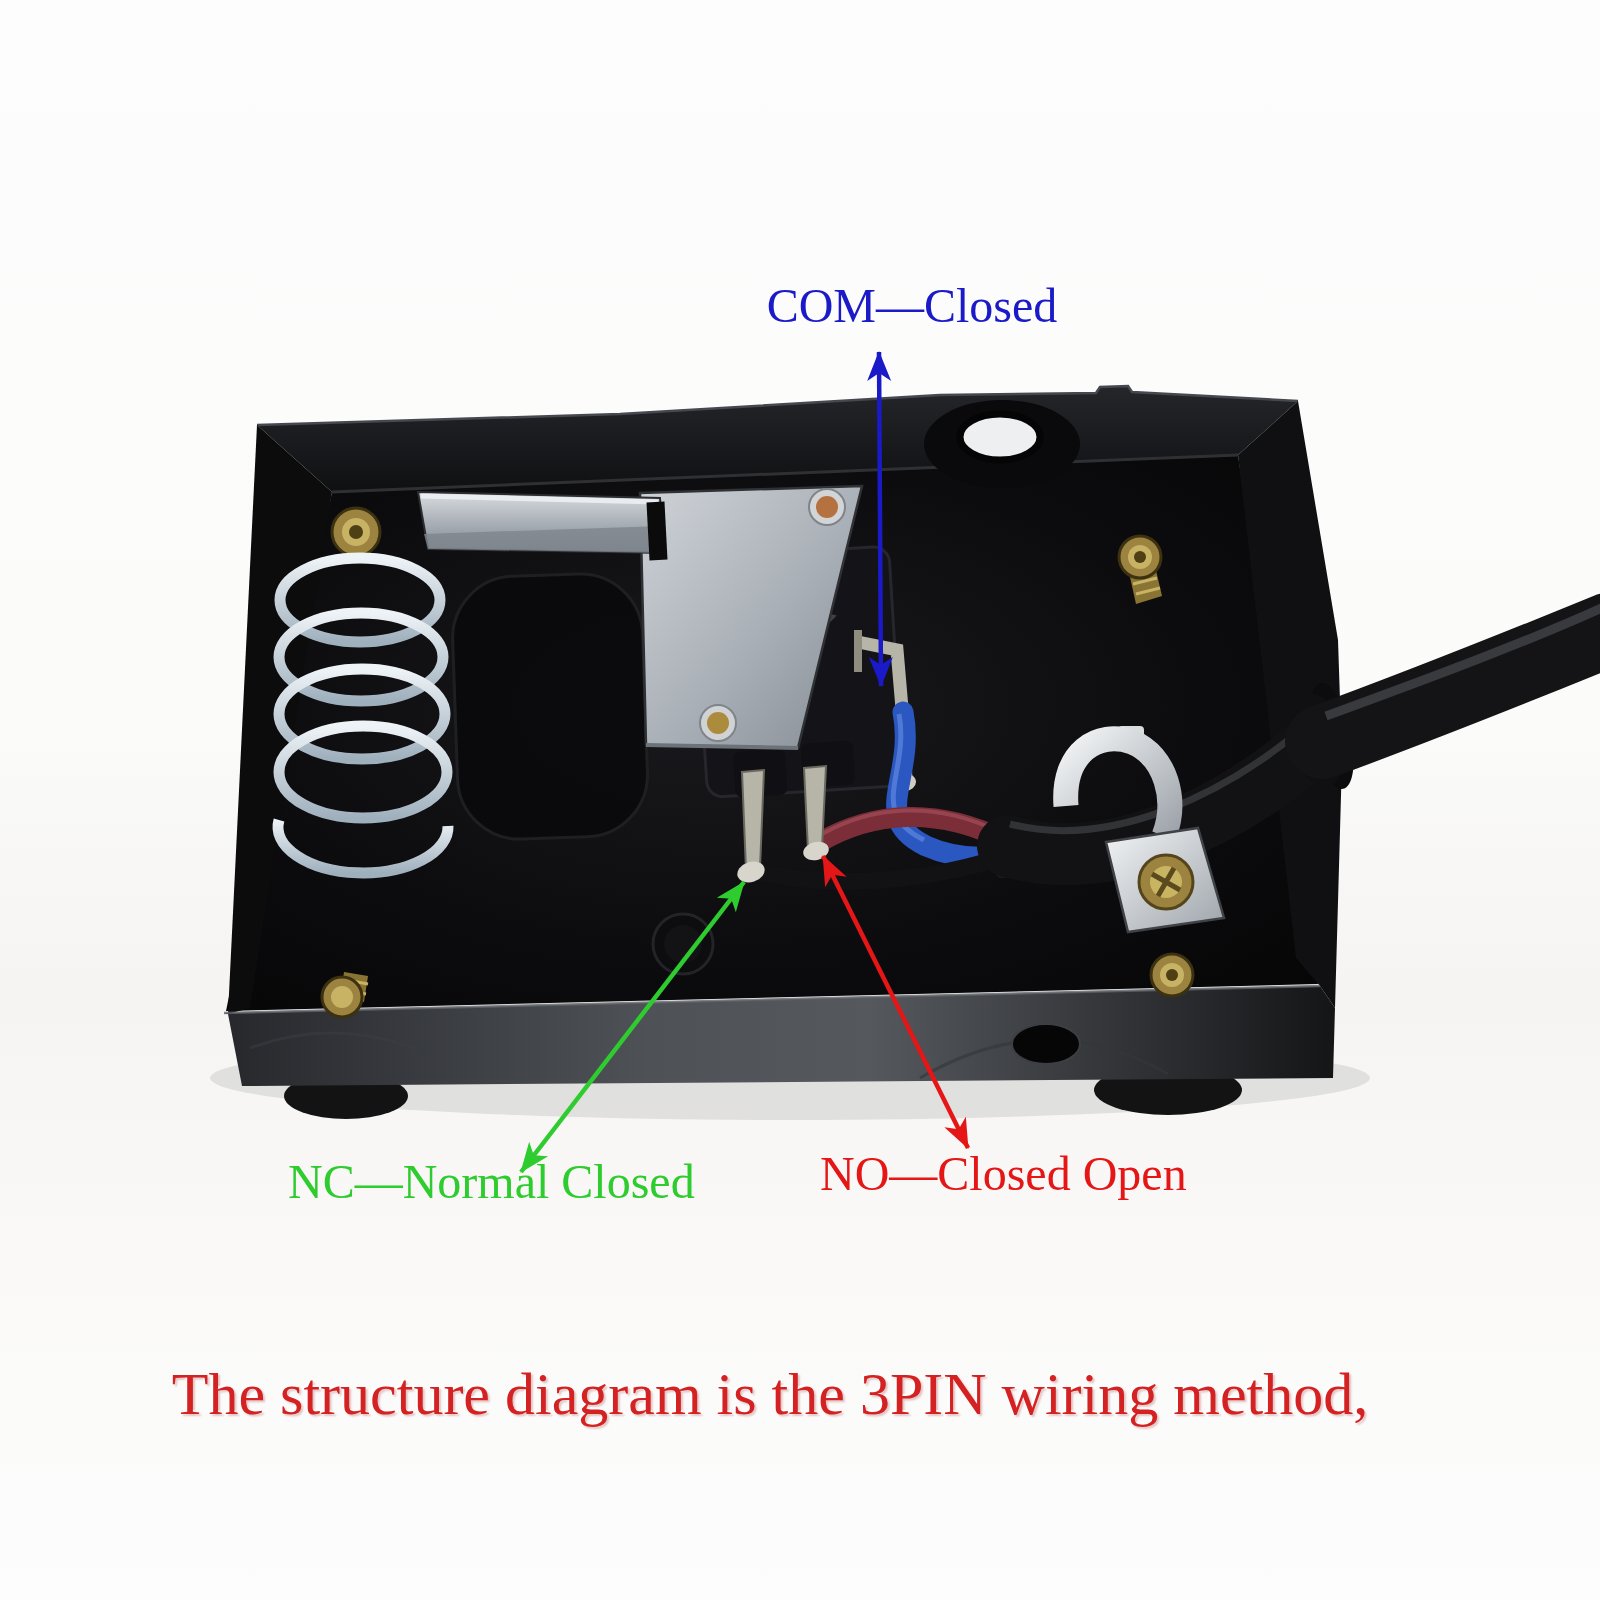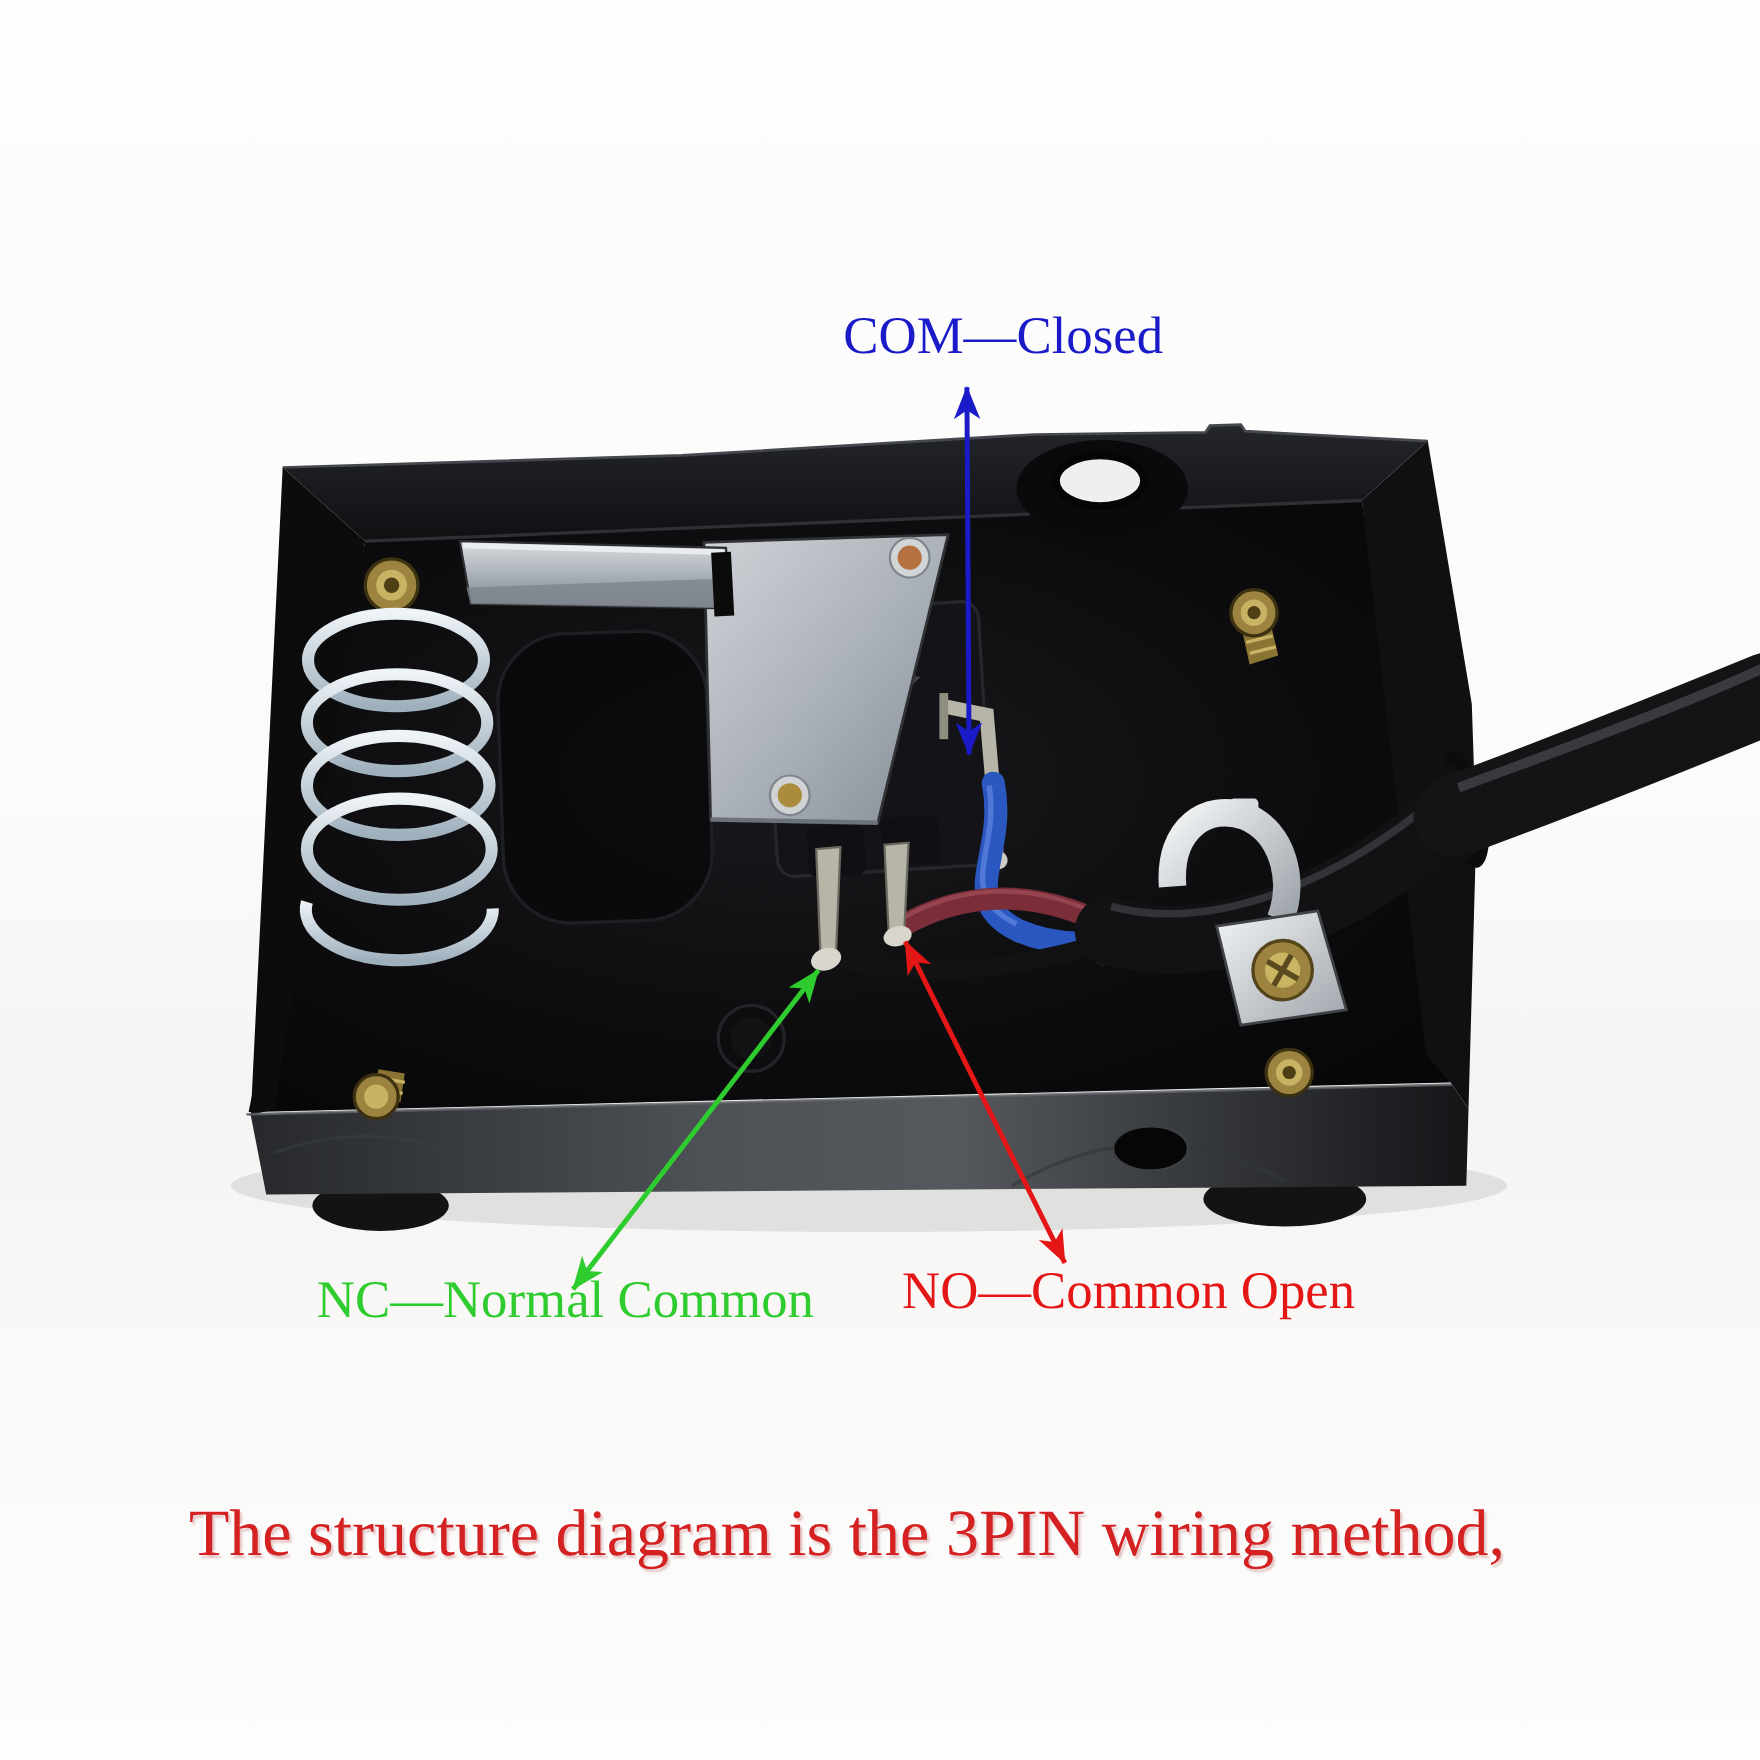--- a/index.html
+++ b/index.html
@@ -212,20 +212,20 @@
     <circle cx="718" cy="723" r="18" fill="#d0d2d4" stroke="#7e848c" stroke-width="2"></circle>
     <circle cx="718" cy="723" r="11" fill="#ab8b3c"></circle>
   </g>
 
   <line x1="879" y1="352" x2="881" y2="686" stroke="#1a1ac8" stroke-width="4.5" marker-start="url(#m-com)" marker-end="url(#m-com)"></line>
   <line x1="744" y1="882" x2="521" y2="1172" stroke="#2ecc2e" stroke-width="4.5" marker-start="url(#m-nc)" marker-end="url(#m-nc)"></line>
   <line x1="823" y1="856" x2="968" y2="1148" stroke="#e41616" stroke-width="4.5" marker-start="url(#m-no)" marker-end="url(#m-no)"></line>
 </svg>
 
 <div class="lbl lbl-com">COM—Closed</div>
-<div class="lbl lbl-nc">NC—Normal Common</div>
-<div class="lbl lbl-no">NO—Common Open</div>
+<div class="lbl lbl-nc">NC—Normal Closed</div>
+<div class="lbl lbl-no">NO—Closed Open</div>
 
 <div class="caption">
   <div>The structure diagram is the 3PIN wiring method,</div>
 </div>
 
 </div>
 
 </body></html>

